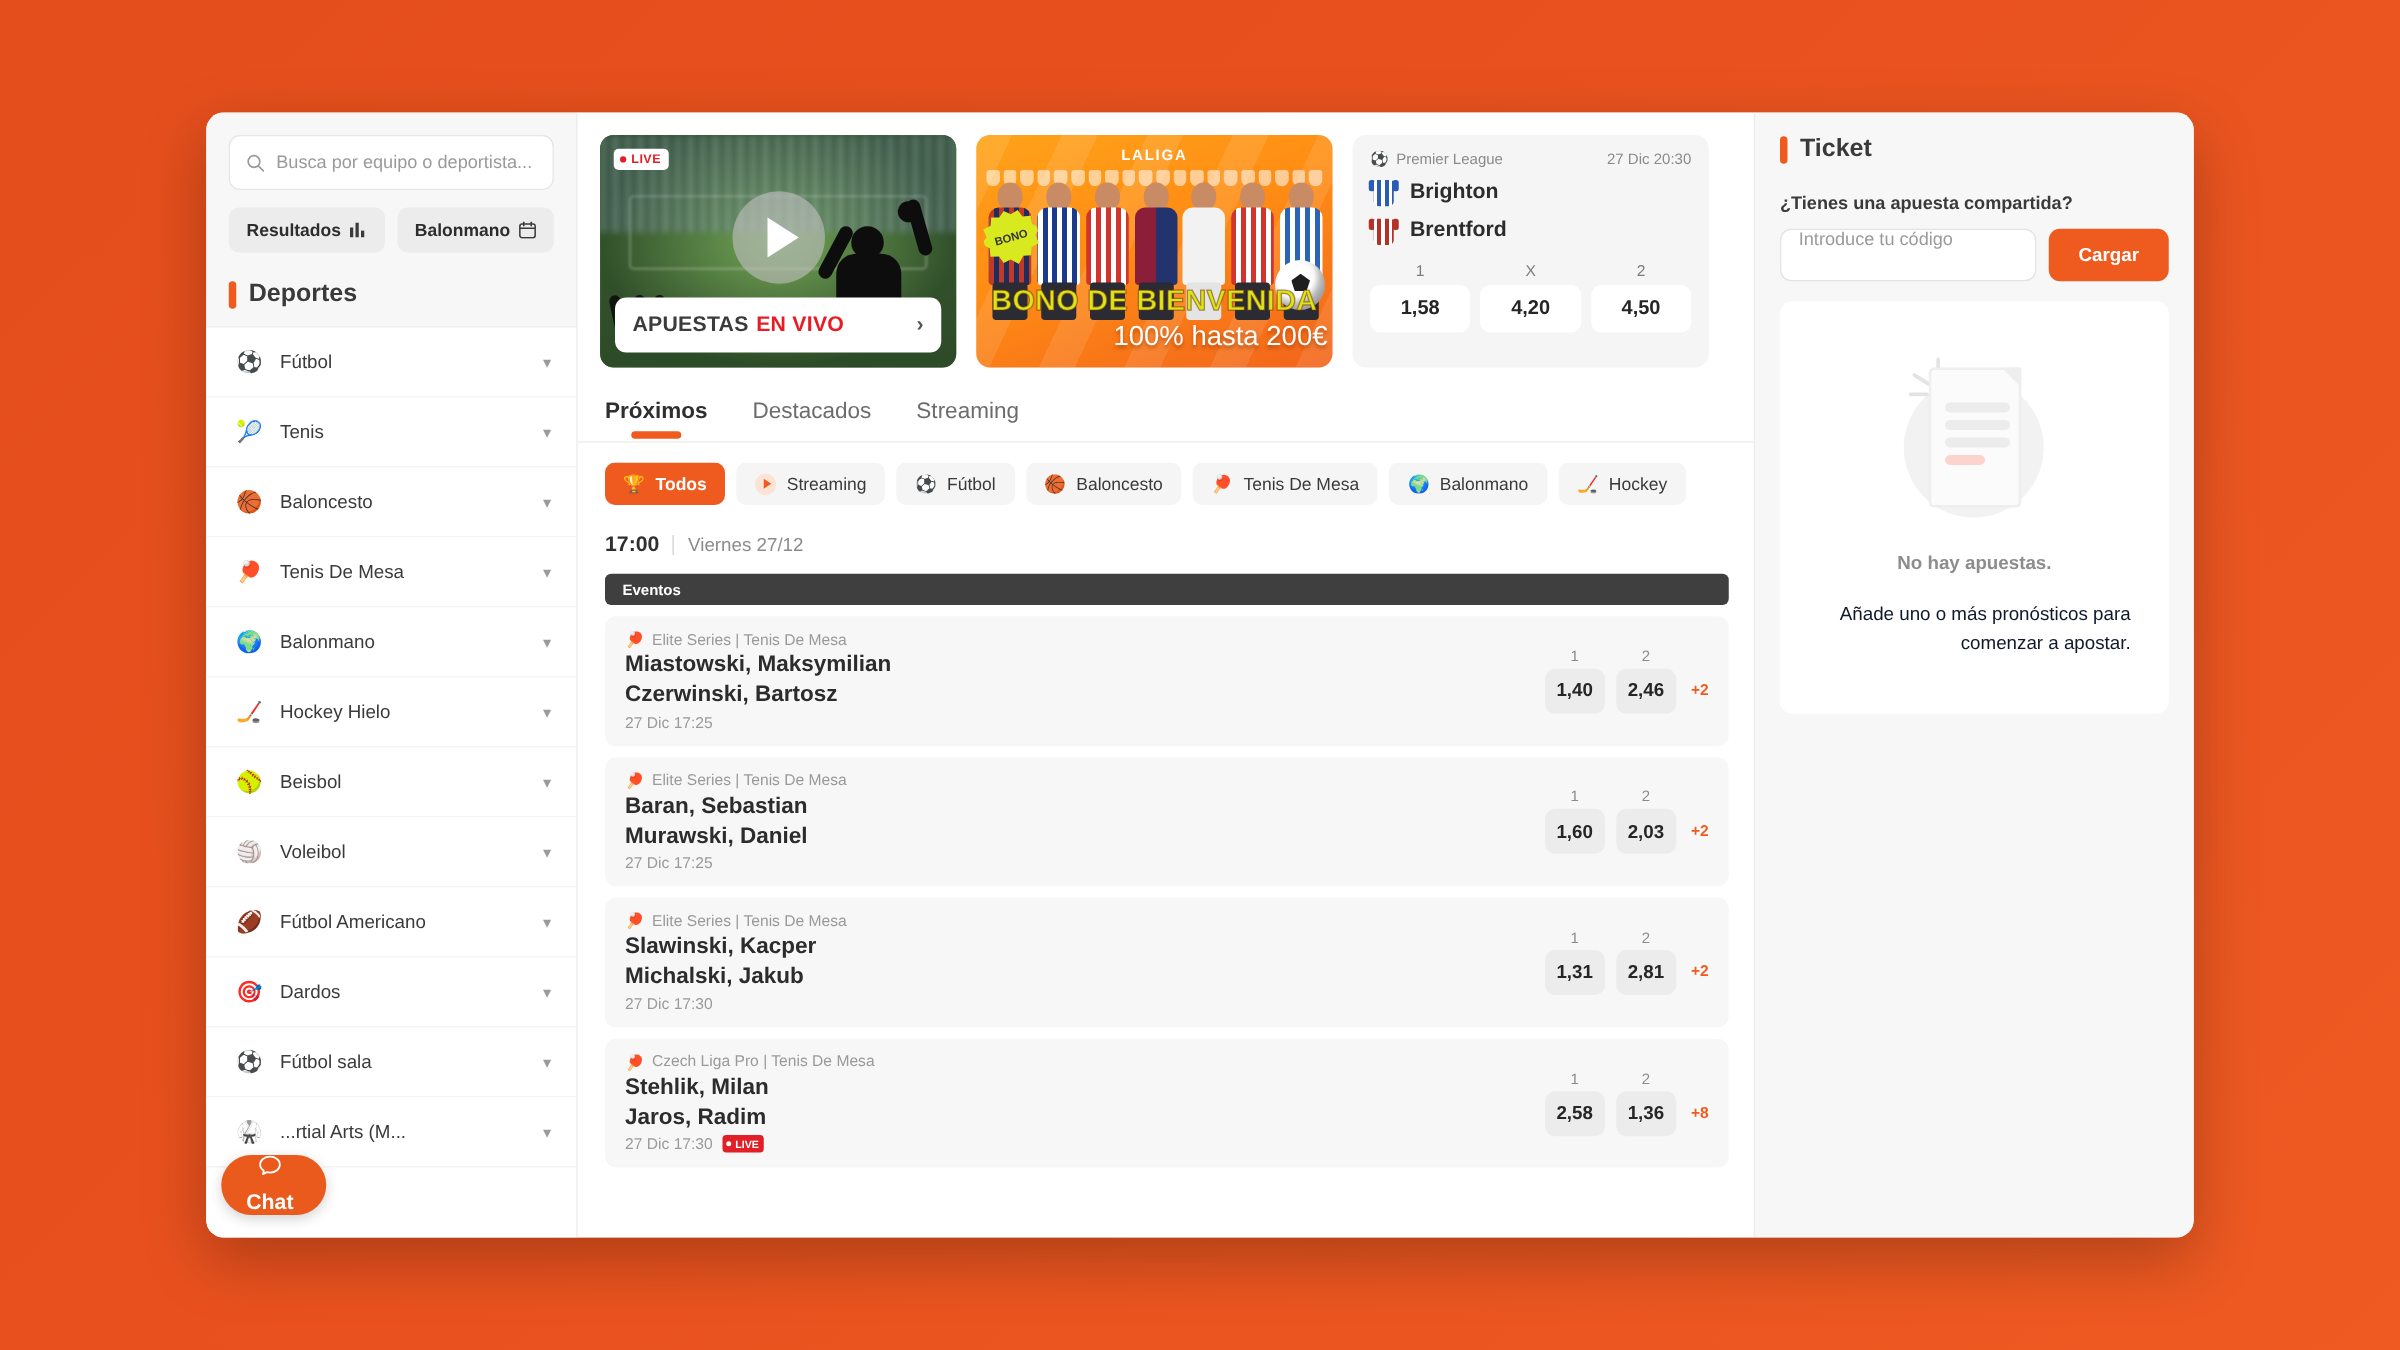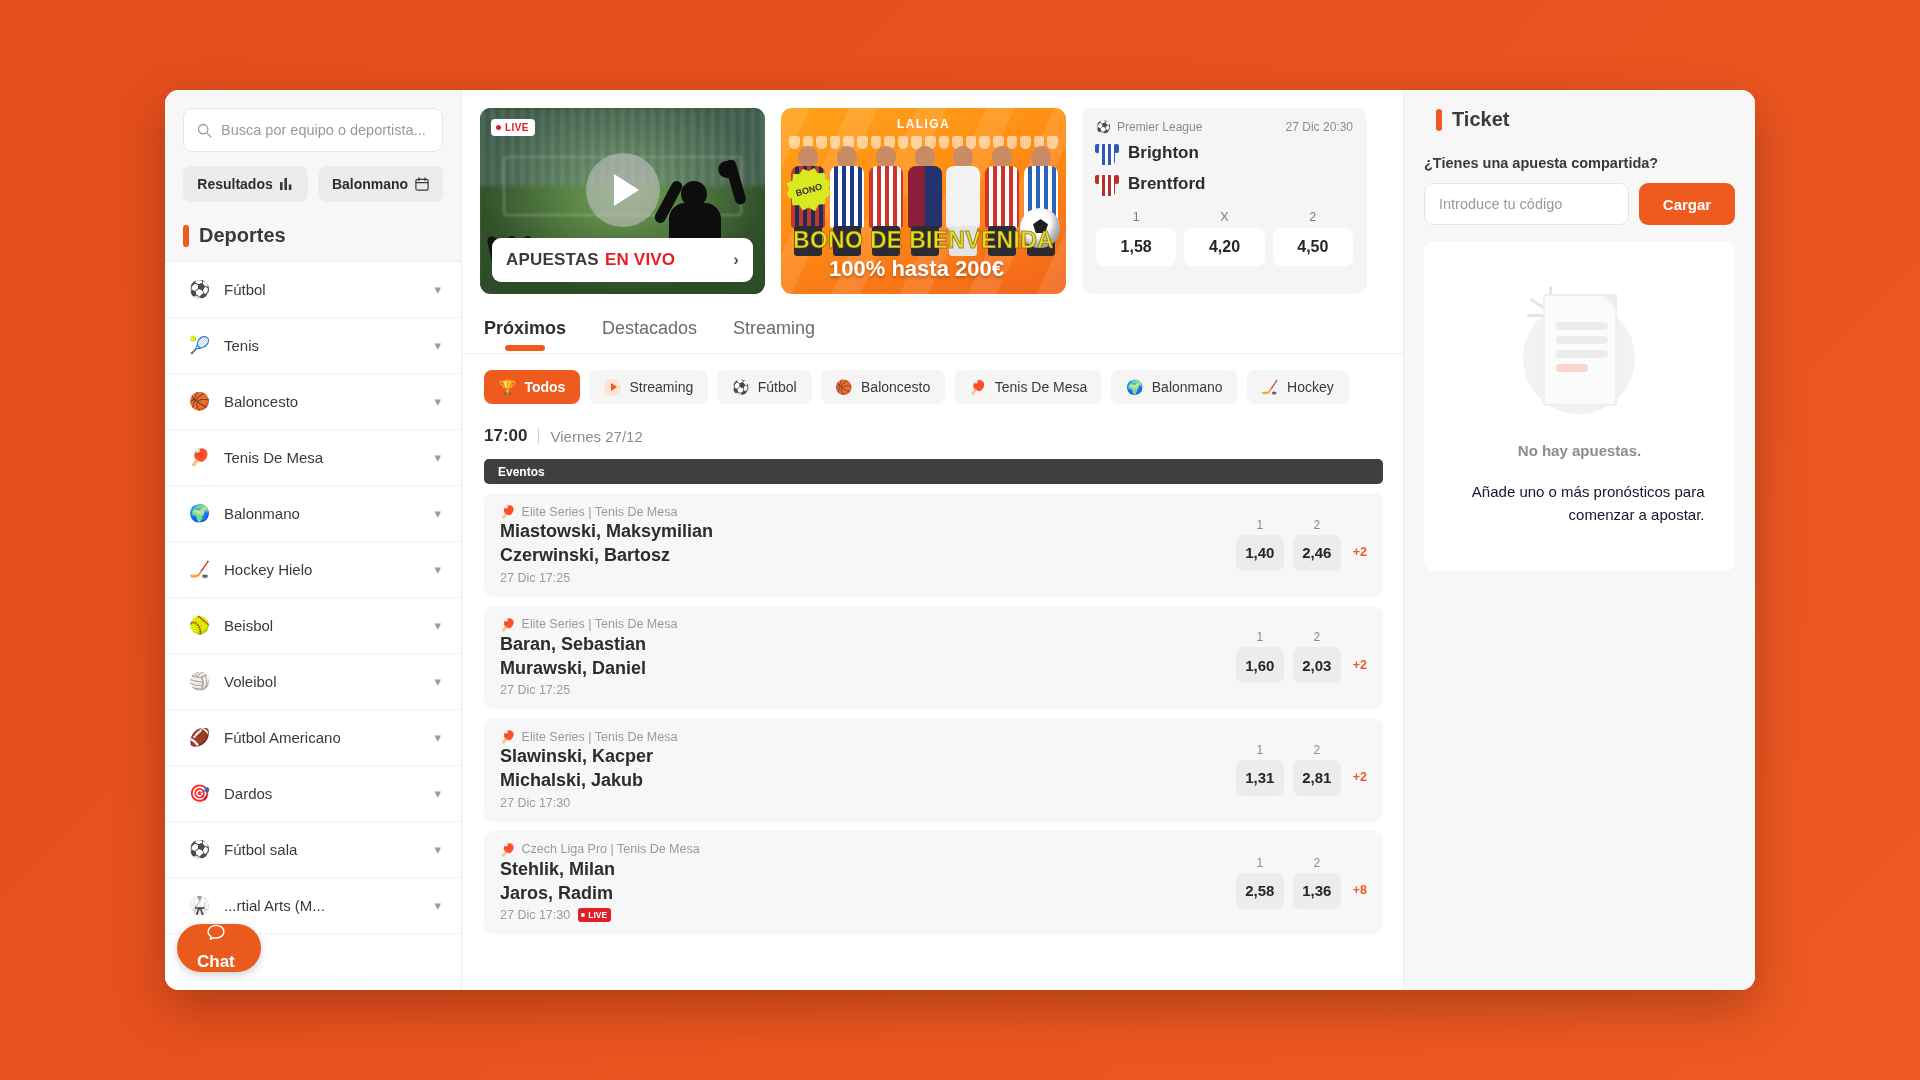--- a/index.html
+++ b/index.html
@@ -185,22 +185,22 @@
     box-shadow: inset -4px -5px 8px rgba(0,0,0,.25);
   }
   .ball-3d::before{content:"";position:absolute;left:13px;top:11px;width:15px;height:14px;background:#1e1e1e;
     clip-path:polygon(50% 0,100% 38%,81% 100%,19% 100%,0 38%);}
   .bonus-t1 {
     position:absolute; left:0; right:0; bottom:40px; text-align:center;
     color:#d8e61a; font-size:23px; font-weight:800; letter-spacing:.3px;
     -webkit-text-stroke: 1px rgba(120,50,10,.55);
   }
   .bonus-t2 {
-    position:absolute; left:0; right:14px; bottom:12px; text-align:center;
-    color:#ffffff; font-size:22px; font-weight:700;
+    position:absolute; left:0; right:4px; bottom:12px; text-align:right;
+    color:#ffffff; font-size:22px; font-weight:400;
     text-shadow: 0 2px 3px rgba(120,50,10,.5);
   }
 
   
   .matchcard {
     width: 285px; flex: 0 0 285px; height: 186px;
     background: #f5f5f5; border-radius: 11px; padding: 12px 14px;
     position: relative; overflow: hidden;
   }
   .mc-top { display: flex; align-items: center; font-size: 12px; color: #8a8a8a; }
@@ -283,28 +283,28 @@
     font-size: 15px; font-weight: 800; color: #262626;
     font-family: "Liberation Sans", sans-serif; cursor: pointer;
   }
   .more { color: #ef5b1f; font-size: 12.5px; font-weight: 700; margin-left: 3px; padding-top: 16px; }
 
   
   .ticket {
     width: 352px; flex: 0 0 352px; background: #f7f7f7;
     padding: 18px 20px; border-left: 1px solid #ececec;
   }
-  .tk-title { display: flex; align-items: center; gap: 10px; margin-left: 12px; }
+  .tk-title { display: flex; align-items: center; gap: 10px; }
   .tk-title .bar { width: 6px; height: 22px; border-radius: 3px; background: #ef5b1f; }
   .tk-title span { font-size: 20px; font-weight: 700; color: #3a3a3a; }
   .tk-q { margin-top: 24px; font-size: 14.5px; font-weight: 700; color: #3a3a3a; }
   .tk-row { display: flex; gap: 10px; margin-top: 12px; }
   .tk-input {
     flex: 1; height: 42px; background: #fff; border: 1px solid #e3e3e3;
-    border-radius: 9px; display: flex; align-items: center; padding: 0 14px;
+    border-radius: 9px; display: flex; align-items: flex-start; padding: 0 14px;
     color: #9a9a9a; font-size: 14.5px;
   }
   .tk-load {
     width: 96px; height: 42px; background: #ef5b1f; border: 0; border-radius: 9px;
     color: #fff; font-size: 15px; font-weight: 700;
     font-family: "Liberation Sans", sans-serif; cursor: pointer;
   }
   .tk-empty {
     margin-top: 16px; background: #fff; border-radius: 10px;
     height: 330px; display: flex; flex-direction: column;

